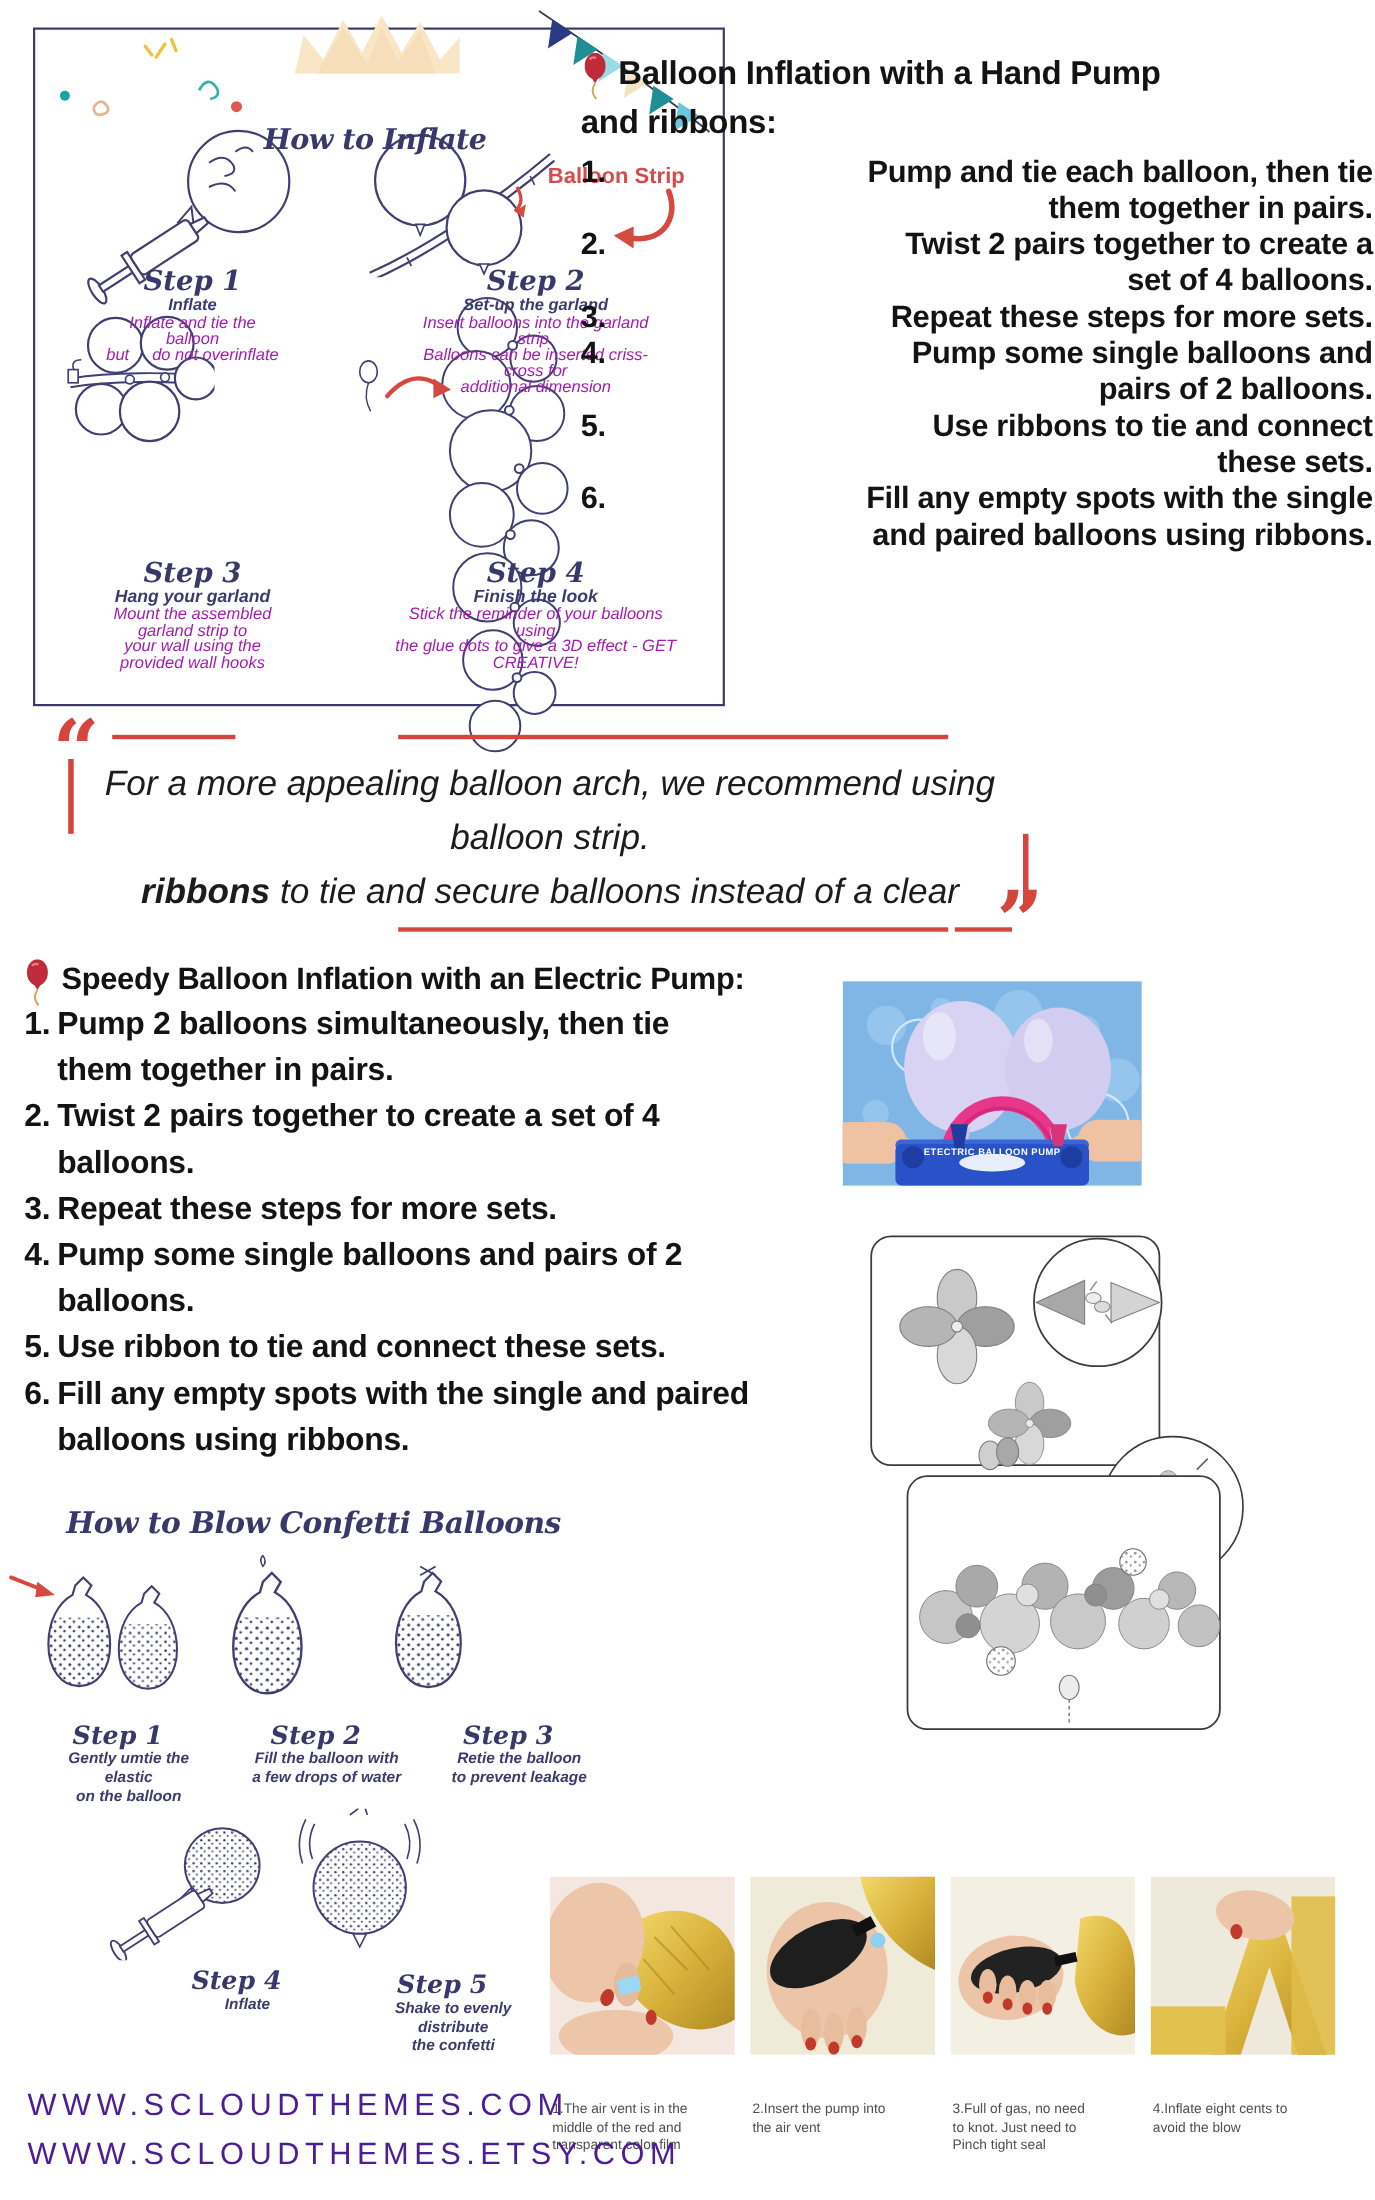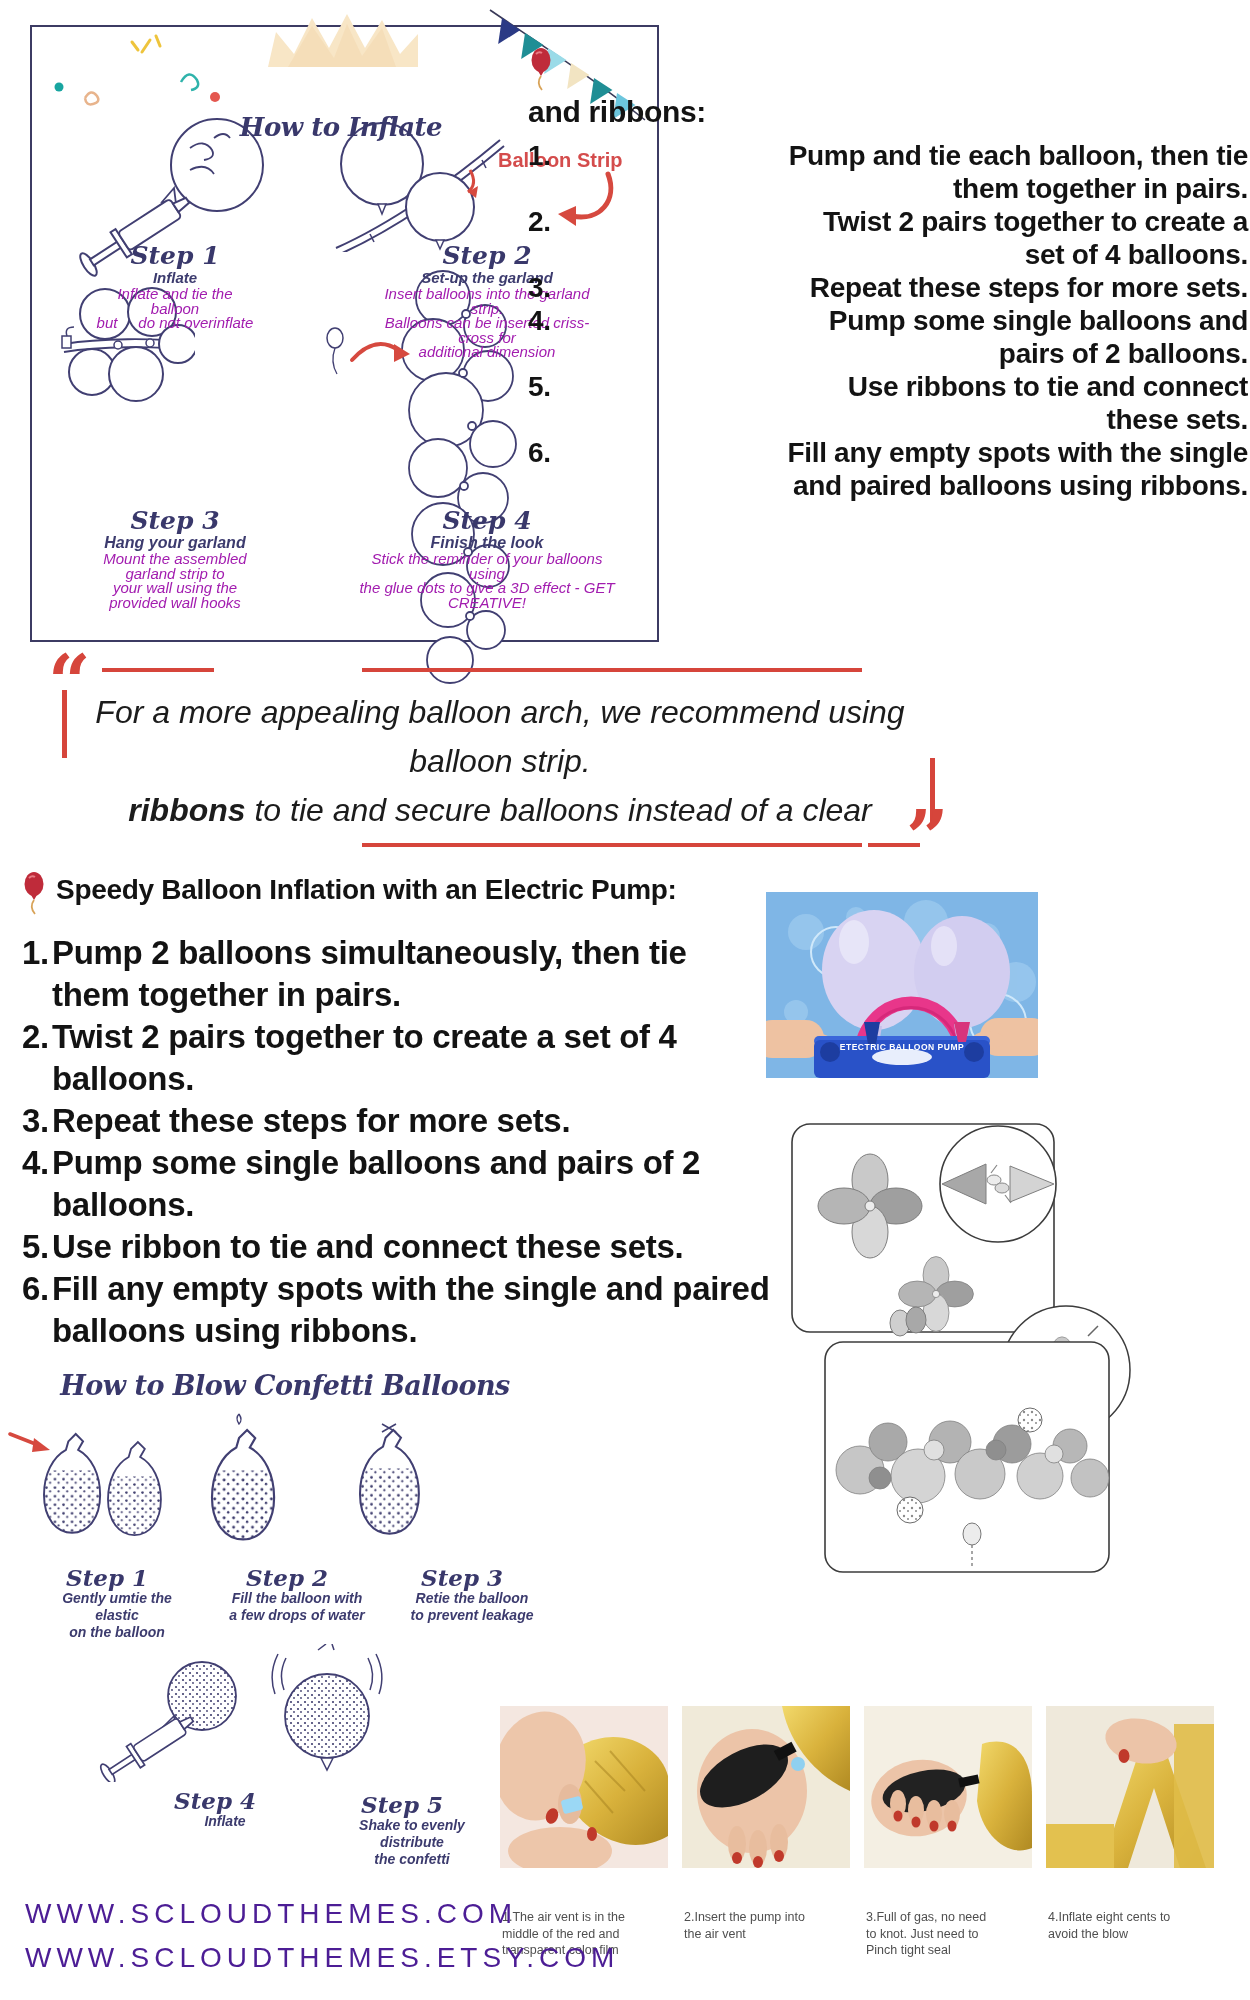--- a/index.html
+++ b/index.html
@@ -15,21 +15,21 @@
   .step-name{font-size:25px;line-height:26px;}
   .step-sub{font-size:15px;font-weight:700;color:#3c3b6e;line-height:18px;}
   .step-desc{font-size:15px;color:#a21caf;line-height:14.5px;}
   .strip-label{left:498px;top:149px;width:160px;font-size:20px;font-weight:700;color:#d44c4c;z-index:3;}
   
   .bold-head{font-weight:700;color:#131313;letter-spacing:-0.3px;white-space:nowrap;}
   .blist{list-style:none;margin:0;padding:0;counter-reset:n;font-weight:700;color:#131313;letter-spacing:-0.3px;}
   .blist li{counter-increment:n;position:relative;padding-left:30px;white-space:pre-line;}
   .blist li::before{content:counter(n) ".";position:absolute;left:0;top:0;}
   #hand-list{left:528px;top:139px;width:720px;font-size:28px;line-height:33px;z-index:3;text-align:right;}
-  #elec-list{left:22px;top:910px;width:750px;font-size:33px;line-height:42px;z-index:3;margin-top:22px;}
+  #elec-list{left:22px;top:910px;width:750px;font-size:29px;line-height:42px;z-index:3;}
   
   .qmark{font-family:"DejaVu Serif",serif;font-weight:700;color:#d6453b;font-size:74px;line-height:60px;z-index:3;}
   .redline{background:#d6453b;height:4px;z-index:3;}
   .redbar{background:#d6453b;width:5px;z-index:3;}
   #quote-text{left:85px;top:688px;width:830px;font-size:32px;line-height:49px;color:#1c1c1c;z-index:3;}
   #quote-text b{font-weight:700;}
   
   #confetti-title{left:60px;top:1370px;width:450px;font-size:27px;letter-spacing:-0.5px;}
   .cstep-name{font-size:23px;line-height:25px;}
   .cstep-desc{font-size:14px;font-weight:700;color:#3c3b6e;line-height:17px;margin-left:20px;}
@@ -229,20 +229,21 @@
   <div class="abs ctr" style="left:357px;top:508px;width:260px;z-index:3">
     <div class="serif step-name">Step 4</div>
     <div class="step-sub" style="font-size:16px">Finish the look</div>
     <div class="step-desc pre">Stick the reminder of your balloons using
 the glue dots to give a 3D effect - GET CREATIVE!</div>
   </div>
 
   <svg class="abs" style="left:531px;top:48px;width:22px;height:44px;z-index:3" viewBox="0 0 22 44">
       <use href="#balloonIco"></use>
     </svg>
+  <div class="abs bold-head" style="left:562px;top:50px;font-size:30px;z-index:3">Balloon Inflation with a Hand Pump</div>
   <div class="abs bold-head" style="left:528px;top:95px;font-size:30px;z-index:3">and ribbons:</div>
   <ol id="hand-list" class="abs blist">
     <li>Pump and tie each balloon, then tie
 them together in pairs.</li>
     <li>Twist 2 pairs together to create a
 set of 4 balloons.</li>
     <li>Repeat these steps for more sets.</li>
     <li>Pump some single balloons and
 pairs of 2 balloons.</li>
     <li>Use ribbons to tie and connect

